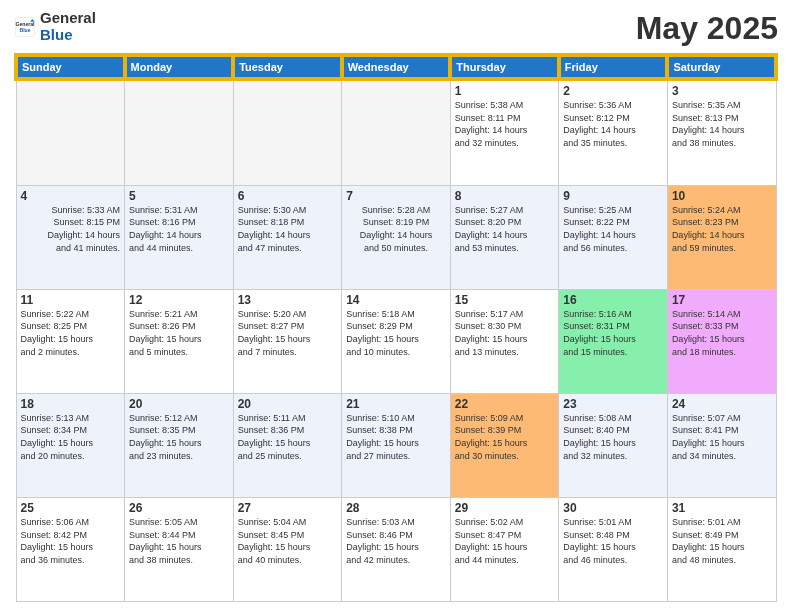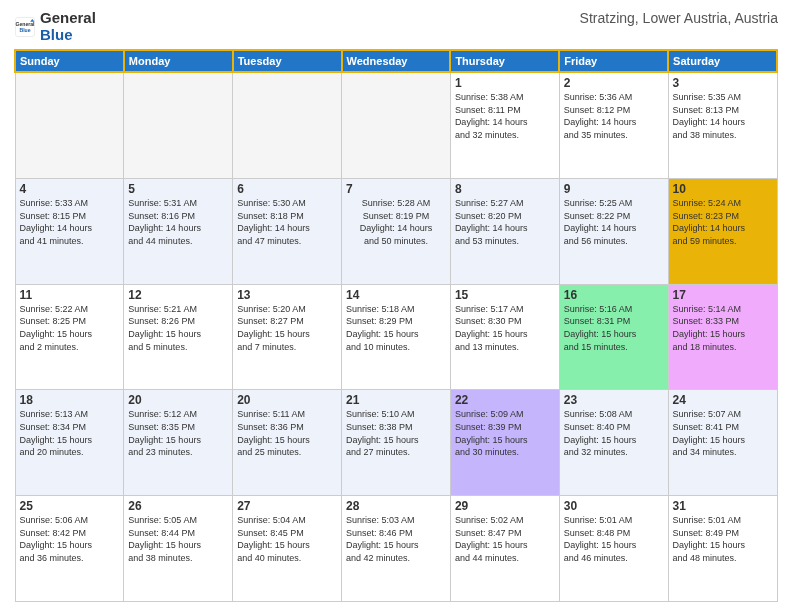--- a/index.html
+++ b/index.html
@@ -66,21 +66,21 @@
       border-collapse: collapse;
       width: 100%;
       table-layout: fixed;
     }
     .calendar th {
       background: #2176c7;
       color: #fff;
       font-size: 11px;
       font-weight: bold;
       padding: 4px 4px;
-      border: 2px solid #eab308;
+      border: 4px solid #eab308;
       text-align: left;
     }
     .calendar td {
       border: 1px solid #ccc;
       vertical-align: top;
       padding: 3px 4px;
       font-size: 9.5px;
       color: #333;
       background: #fff;
       width: calc(100% / 7);
@@ -118,21 +118,21 @@
         <text x="15" y="13" text-anchor="middle" font-size="7" font-weight="bold" fill="#333">General</text>
         <text x="15" y="22" text-anchor="middle" font-size="7" font-weight="bold" fill="#1a5fa8">Blue</text>
         <polygon points="22,8 28,8 25,4" fill="#2176c7"></polygon>
       </svg>
       <div class="logo-text">
         <span class="logo-general">General</span>
         <span class="logo-blue">Blue</span>
       </div>
     </div>
     <div class="title-block">
-      <div class="subtitle">Stratzing, Lower Austria, Austria</div>
+      <div class="main-title">May 2025</div>
     </div>
   </div>
 
   <table class="calendar">
     <thead>
       <tr>
         <th>Sunday</th>
         <th>Monday</th>
         <th>Tuesday</th>
         <th>Wednesday</th>
@@ -165,21 +165,21 @@
             <span class="day-number">3</span>
             <div class="day-info" style="white-space: pre-line;">Sunrise: 5:35 AM
 Sunset: 8:13 PM
 Daylight: 14 hours
 and 38 minutes.</div>
           </td>
         </tr>
         <tr>
           <td style="background: rgb(238, 242, 250);">
             <span class="day-number">4</span>
-            <div class="day-info" style="white-space: pre-line;">Sunrise: 5:33 AM
+            <div class="day-info" style="white-space: pre-line; text-align: right;">Sunrise: 5:33 AM
 Sunset: 8:15 PM
 Daylight: 14 hours
 and 41 minutes.</div>
           </td>
           <td style="background: rgb(238, 242, 250);">
             <span class="day-number">5</span>
             <div class="day-info" style="white-space: pre-line;">Sunrise: 5:31 AM
 Sunset: 8:16 PM
 Daylight: 14 hours
 and 44 minutes.</div>
@@ -205,21 +205,21 @@
 Daylight: 14 hours
 and 53 minutes.</div>
           </td>
           <td style="background: rgb(238, 242, 250);">
             <span class="day-number">9</span>
             <div class="day-info" style="white-space: pre-line;">Sunrise: 5:25 AM
 Sunset: 8:22 PM
 Daylight: 14 hours
 and 56 minutes.</div>
           </td>
-          <td style="background: #eab308; margin-left: 31px;">
+          <td style="background: #fdba74; margin-left: 31px;">
             <span class="day-number">10</span>
             <div class="day-info" style="white-space: pre-line;">Sunrise: 5:24 AM
 Sunset: 8:23 PM
 Daylight: 14 hours
 and 59 minutes.</div>
           </td>
         </tr>
         <tr>
           <td style="background: rgb(255, 255, 255);">
             <span class="day-number">11</span>
@@ -293,21 +293,21 @@
 Daylight: 15 hours
 and 25 minutes.</div>
           </td>
           <td style="background: rgb(238, 242, 250);">
             <span class="day-number">21</span>
             <div class="day-info" style="white-space: pre-line;">Sunrise: 5:10 AM
 Sunset: 8:38 PM
 Daylight: 15 hours
 and 27 minutes.</div>
           </td>
-          <td style="background: #c4b5fd;">
+          <td style="background: #fdba74;">
             <span class="day-number">22</span>
             <div class="day-info" style="white-space: pre-line;">Sunrise: 5:09 AM
 Sunset: 8:39 PM
 Daylight: 15 hours
 and 30 minutes.</div>
           </td>
           <td style="background: rgb(238, 242, 250);">
             <span class="day-number">23</span>
             <div class="day-info" style="white-space: pre-line;">Sunrise: 5:08 AM
 Sunset: 8:40 PM

